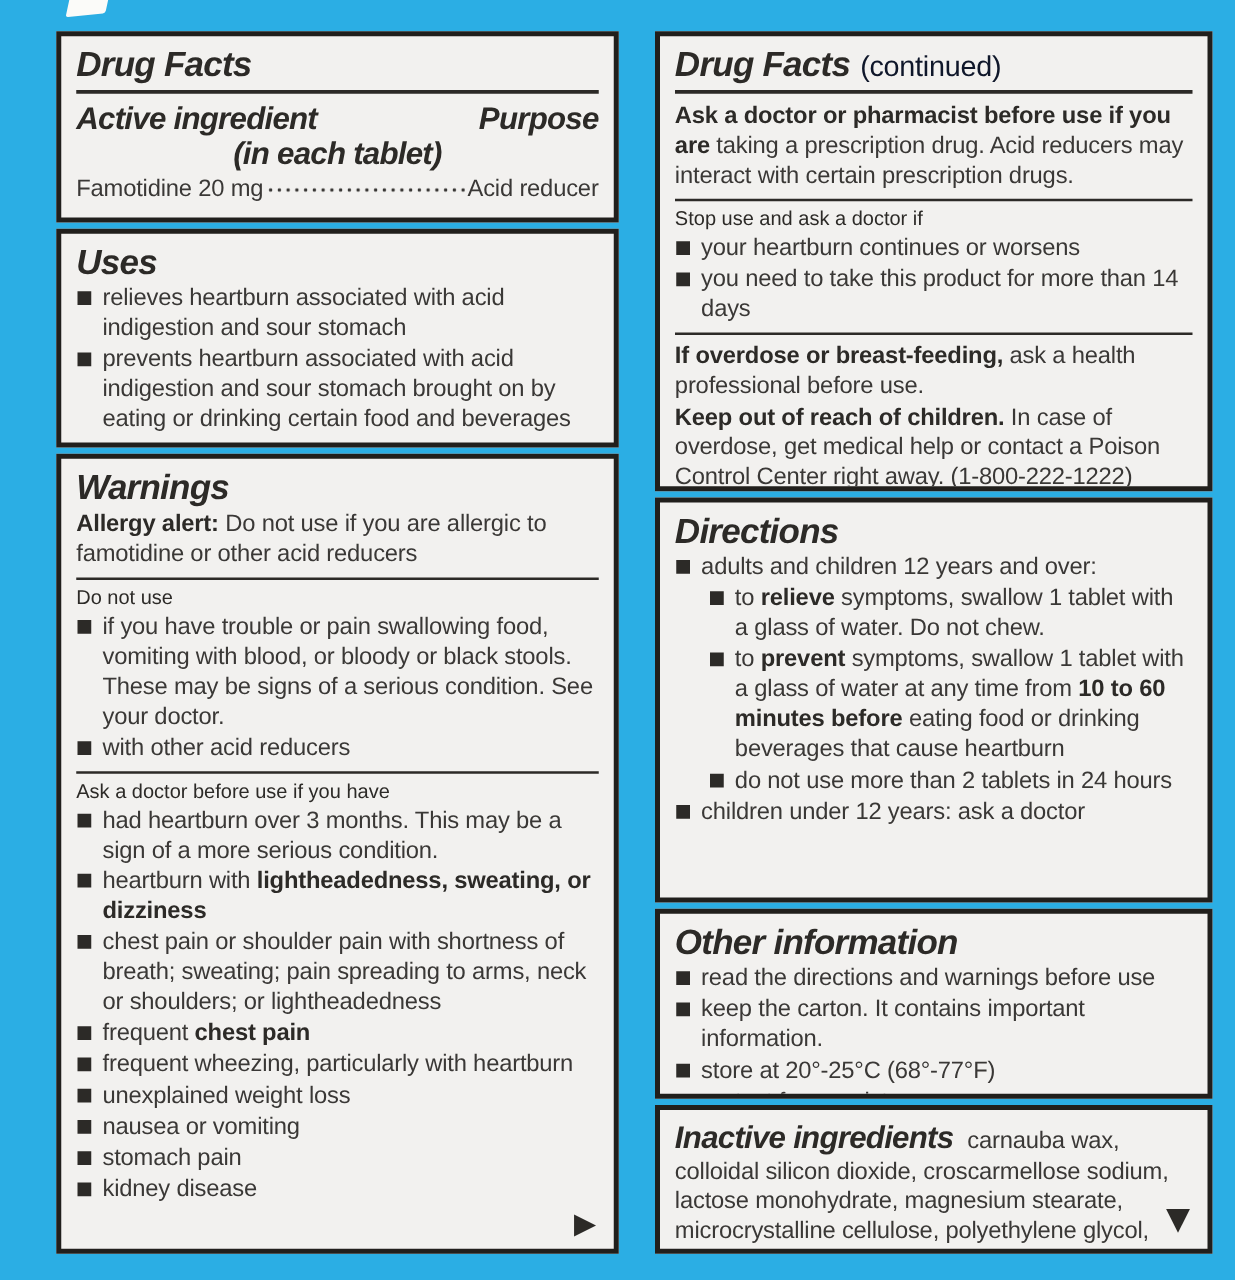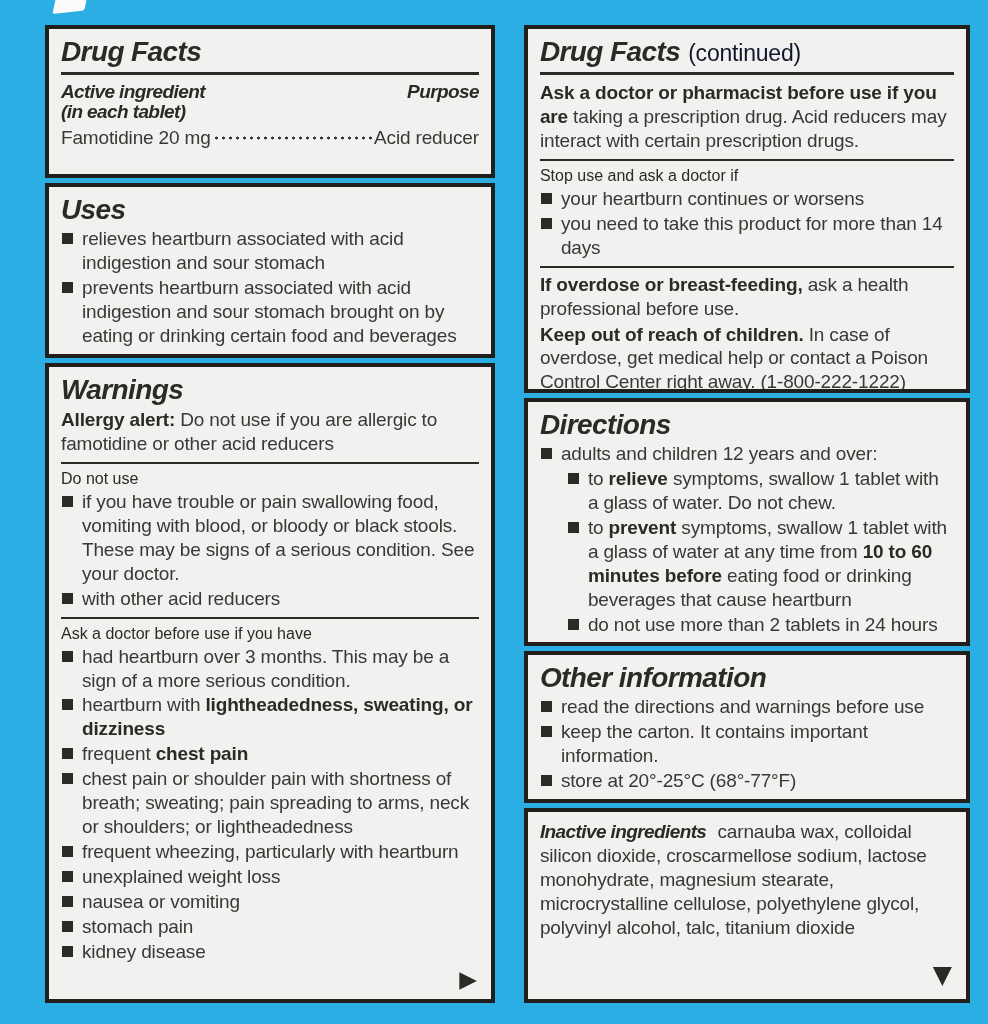--- a/index.html
+++ b/index.html
@@ -20,30 +20,30 @@
     border:4px solid #211F1C;
     box-sizing:border-box;
     padding:6px 12px 6px 12px;
     position:relative;
     overflow:hidden;
   }
   .box-a { height:153px; }
   .box-b { height:175px; }
   .box-c { flex:1; }
   .box-d { height:368px; }
-  .box-e { height:248px; }
+  .box-e { height:324px; }
   .box-f { height:152px; }
   .box-g { flex:1; }
 
   .h1 {
     font-weight:bold; font-style:italic;
     font-size:28px; line-height:1.18;
     letter-spacing:-0.6px; color:#2C2A27;
   }
-  .h1.sm { font-size:19px; }
+  .h1.sm { font-size:25px;text-align:center; }
   .h1.inline { display:inline; margin-right:6px; }
   .cont { font-size:23px; color:#0f172a; font-weight:normal; font-style:normal; letter-spacing:-0.2px; }
   .h2 { font-weight:normal; font-size:16px; color:#2C2A27; margin:2px 0 1px; line-height:1.25; }
   .rule  { border-top:3px solid #2C2A27; margin:4px 0 6px; }
   .rule.thin { border-top-width:2px; margin:6px 0 5px; }
 
   .txt, .p { font-size:19px; line-height:1.26; letter-spacing:-0.15px; }
   .p { margin:2px 0; }
   .p b, .txt b { color:#2C2A27; }
 
@@ -128,25 +128,25 @@
       <div class="li">
         <span class="sq"></span>
         <span class="txt">had heartburn over 3 months. This may be a sign of a more serious condition.</span>
       </div>
       <div class="li">
         <span class="sq"></span>
         <span class="txt">heartburn with <b>lightheadedness, sweating, or dizziness</b></span>
       </div>
       <div class="li">
         <span class="sq"></span>
+        <span class="txt">chest pain or shoulder pain with shortness of breath; sweating; pain spreading to arms, neck or shoulders; or lightheadedness</span>
+      </div>
+      <div class="li">
+        <span class="sq"></span>
         <span class="txt">frequent <b>chest pain</b></span>
-      </div>
-      <div class="li">
-        <span class="sq"></span>
-        <span class="txt">chest pain or shoulder pain with shortness of breath; sweating; pain spreading to arms, neck or shoulders; or lightheadedness</span>
       </div>
       <div class="li">
         <span class="sq"></span>
         <span class="txt">frequent wheezing, particularly with heartburn</span>
       </div>
       <div class="li">
         <span class="sq"></span>
         <span class="txt">unexplained weight loss</span>
       </div>
       <div class="li">

